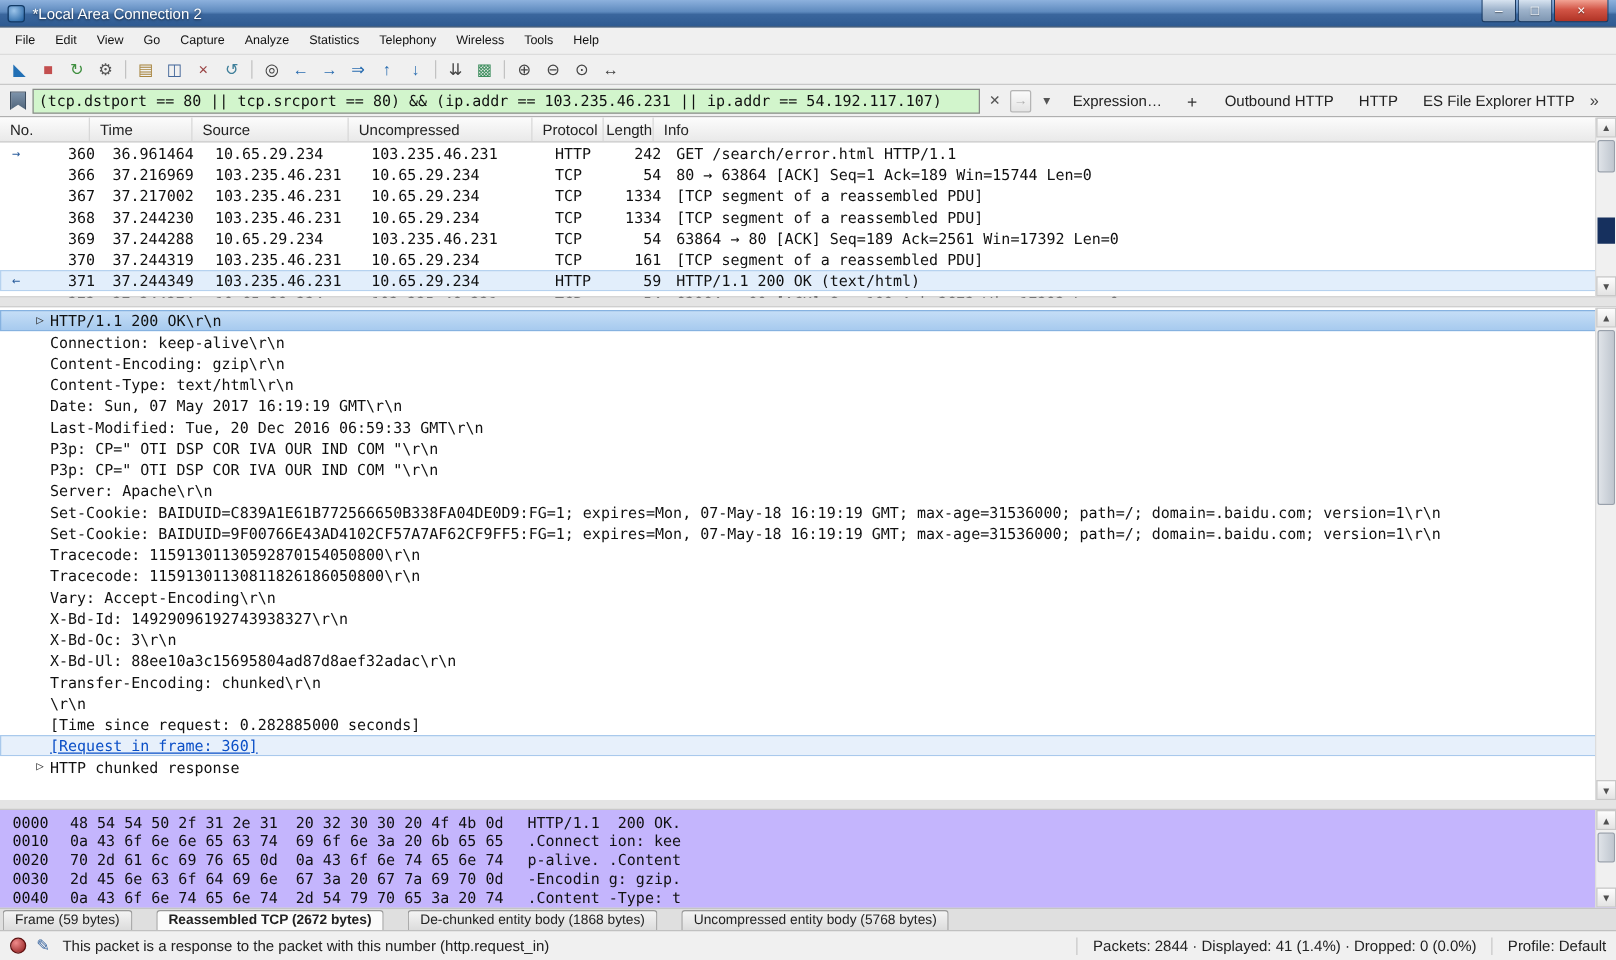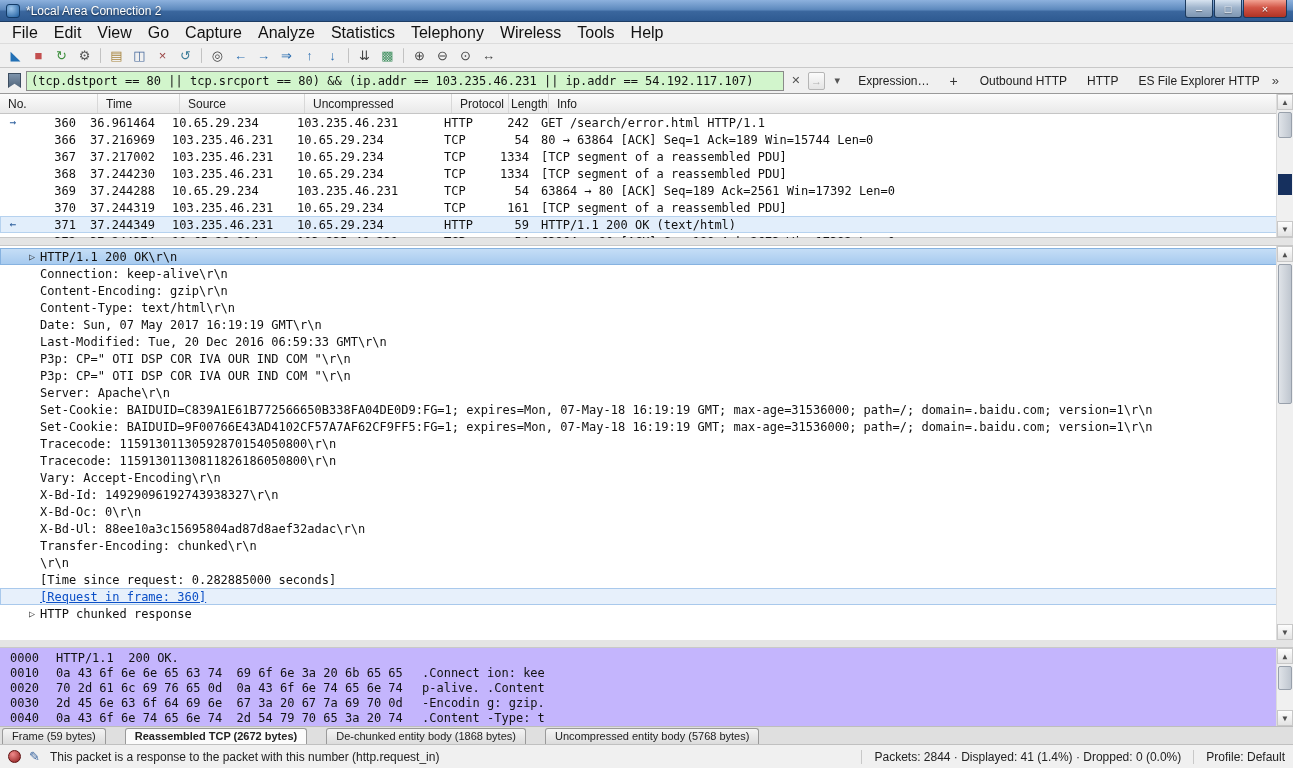--- a/index.html
+++ b/index.html
@@ -11,21 +11,21 @@
   .titlebar { height:22px; flex:0 0 22px; background:linear-gradient(180deg,#8db1dd 0%,#5e8abe 45%,#3a669d 55%,#2e5a91 100%); display:flex; align-items:center; padding-left:6px; position:relative; border-bottom:1px solid #1d3c63; }
   .app-icon { width:14px; height:14px; border-radius:3px; background:radial-gradient(circle at 35% 30%,#9cc4ea,#1b5c9e); border:1px solid #123a66; margin-right:6px; flex:0 0 14px; }
   .title-text { color:#fff; font-size:12px; text-shadow:0 1px 2px rgba(0,0,0,.6); }
   .winbtns { position:absolute; right:6px; top:0; display:flex; }
   .wbtn { height:18px; border:1px solid #1c3a5e; border-top:none; display:flex; align-items:center; justify-content:center; color:#fff; font-size:11px; text-shadow:0 1px 1px rgba(0,0,0,.5); border-radius:0 0 3px 3px; margin-left:1px; }
   .wbtn.min,.wbtn.max { width:28px; background:linear-gradient(180deg,#d7e3f0,#9fb4cc 45%,#7e96b2); }
   .wbtn.close { width:44px; background:linear-gradient(180deg,#f2a394,#d25546 45%,#b03325); }
 
   
   .menubar { height:22px; flex:0 0 22px; background:#f0f0f0; border-bottom:1px solid #dcdcdc; display:flex; align-items:center; padding-left:4px; }
-  .menu-item { padding:0 8px; line-height:21px; font-size:16px; color:#111; cursor:default; }
+  .menu-item { padding:0 8px; line-height:21px; font-size:10px; color:#111; cursor:default; }
 
   
   .toolbar { height:24px; flex:0 0 24px; background:#f0f0f0; border-bottom:1px solid #c8c8c8; display:flex; align-items:center; padding-left:4px; }
   .tbtn { width:23px; height:20px; display:flex; align-items:center; justify-content:center; font-size:13px; border-radius:2px; }
   .tbtn .glyph { line-height:1; }
   .tbtn.tsep { width:1px; height:15px; background:#c2c2c2; margin:0 4px; }
 
   
   .filterbar { height:26px; flex:0 0 26px; background:#f0f0f0; border-bottom:1px solid #9a9a9a; display:flex; align-items:center; padding:0 6px; }
   .bookmark { width:13px; height:15px; background:linear-gradient(180deg,#7d93ab,#53677d); border:1px solid #3c4d60; clip-path:polygon(0 0,100% 0,100% 100%,50% 72%,0 100%); margin:0 5px 0 2px; flex:0 0 13px; }
@@ -35,21 +35,21 @@
   .fctl.noborder { border:none; background:none; }
   .flabel { margin-left:8px; padding:0 4px; color:#222; }
   .fshort { margin-left:12px; padding:0 4px; color:#222; white-space:nowrap; }
   .fplus { margin-left:10px; padding:0 6px; font-size:14px; color:#333; }
   .foverflow { margin-left:auto; padding:0 8px; color:#444; font-size:13px; }
 
   
   .plist { flex:0 0 144px; height:144px; background:#fff; position:relative; border-bottom:1px solid #c8c8c8; }
   .plist-header { height:20px; display:flex; background:linear-gradient(180deg,#fcfcfc,#e9e9e9); border-bottom:1px solid #c5c5c5; font-size:12px; color:#222; }
   .plist-header .h { border-right:1px solid #d8d8d8; display:flex; align-items:center; padding-left:8px; }
-  .h-no { width:98px; } .h-time { width:82px; } .h-src { width:125px; } .h-dst { width:147px; }
+  .h-no { width:72px; } .h-time { width:82px; } .h-src { width:125px; } .h-dst { width:147px; }
   .h-proto { width:57px; } .h-len { width:40px; padding-left:2px !important; } .h-info { flex:1; }
   .plist-body { height:124px; overflow:hidden; font-family:"DejaVu Sans Mono",monospace; font-size:12px; }
   .prow { height:17px; display:flex; align-items:center; white-space:nowrap; }
   .prow.selected { background:#e2eefb; box-shadow:inset 0 0 0 1px #b6d2ef; }
   .c-marker { width:26px; text-align:center; color:#2a5d9c; flex:0 0 26px; font-size:11px; }
   .c-no { width:56px; flex:0 0 56px; text-align:right; padding-right:6px; }
   .c-time { width:82px; flex:0 0 82px; padding-left:8px; }
   .c-src { width:125px; flex:0 0 125px; padding-left:8px; }
   .c-dst { width:147px; flex:0 0 147px; padding-left:8px; }
   .c-proto { width:57px; flex:0 0 57px; padding-left:8px; }
@@ -437,21 +437,21 @@
           <span class="dtext">Vary: Accept-Encoding\r\n</span>
         </div>
 
         <div class="dline">
           <span class="exp"></span>
           <span class="dtext">X-Bd-Id: 14929096192743938327\r\n</span>
         </div>
 
         <div class="dline">
           <span class="exp"></span>
-          <span class="dtext">X-Bd-Oc: 0\r\n</span>
+          <span class="dtext">X-Bd-Oc: 3\r\n</span>
         </div>
 
         <div class="dline">
           <span class="exp"></span>
           <span class="dtext">X-Bd-Ul: 88ee10a3c15695804ad87d8aef32adac\r\n</span>
         </div>
 
         <div class="dline">
           <span class="exp"></span>
           <span class="dtext">Transfer-Encoding: chunked\r\n</span>
@@ -485,20 +485,21 @@
     </div>
   </div>
 
   <div class="splitter"></div>
 
   <div class="hexpane">
     <div>
 
         <div class="hline">
           <span class="off">0000</span>
+          <span class="hx">48 54 54 50 2f 31 2e 31  20 32 30 30 20 4f 4b 0d</span>
           <span class="asc">HTTP/1.1  200 OK.</span>
         </div>
 
         <div class="hline">
           <span class="off">0010</span>
           <span class="hx">0a 43 6f 6e 6e 65 63 74  69 6f 6e 3a 20 6b 65 65</span>
           <span class="asc">.Connect ion: kee</span>
         </div>
 
         <div class="hline">

